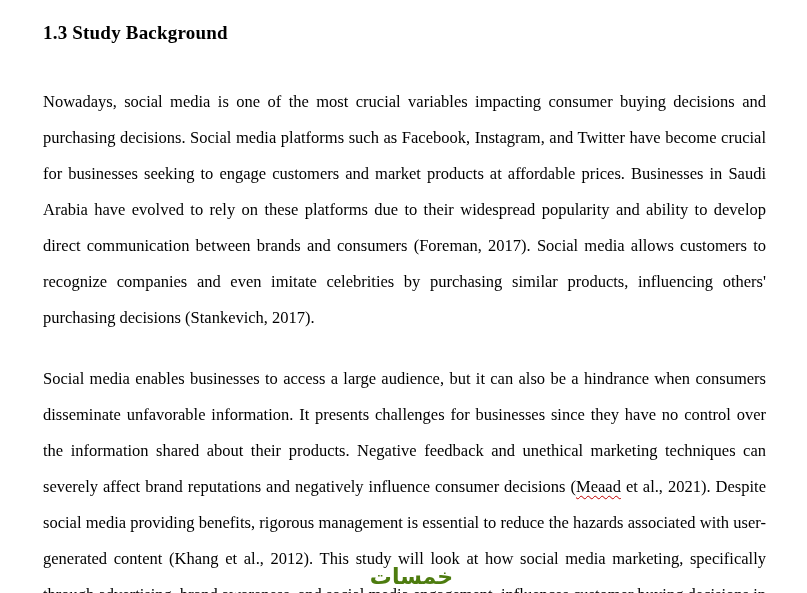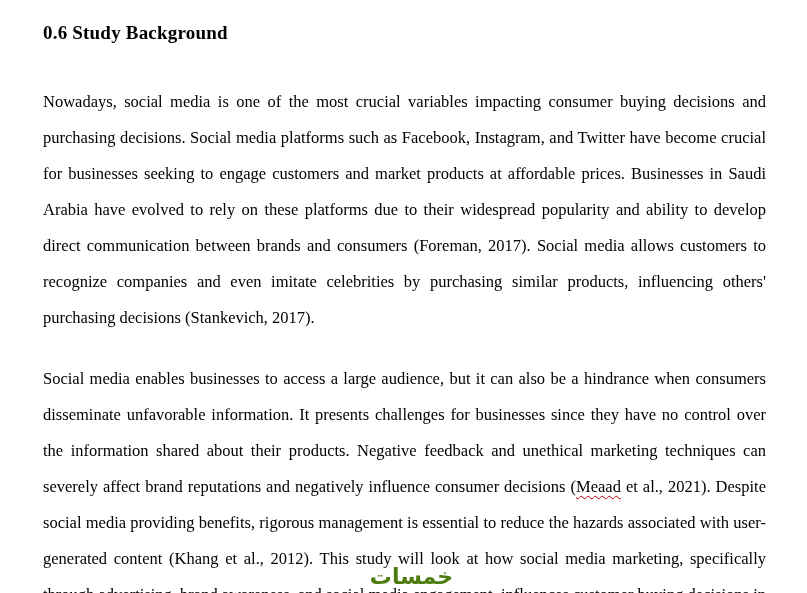--- a/index.html
+++ b/index.html
@@ -54,20 +54,20 @@
     font-size: 22px;
     font-weight: bold;
     font-family: "DejaVu Sans", sans-serif;
     pointer-events: none;
   }
 </style>
 </head>
 <body>
 
 <div class="page">
-  <h1 class="heading">0.6 Study Background</h1>
+  <h1 class="heading">1.3 Study Background</h1>
 
   <p class="para p1">Nowadays, social media is one of the most crucial variables impacting consumer buying decisions and purchasing decisions. Social media platforms such as Facebook, Instagram, and Twitter have become crucial for businesses seeking to engage customers and market products at affordable prices. Businesses in Saudi Arabia have evolved to rely on these platforms due to their widespread popularity and ability to develop direct communication between brands and consumers (Foreman, 2017). Social media allows customers to recognize companies and even imitate celebrities by purchasing similar products, influencing others' purchasing decisions (Stankevich, 2017).</p>
 
   <p class="para p2"><span>Social media enables businesses to access a large audience, but it can also be a hindrance when consumers disseminate unfavorable information. It presents challenges for businesses since they have no control over the information shared about their products. Negative feedback and unethical marketing techniques can severely affect brand reputations and negatively influence consumer decisions (</span><span class="misspelled">Meaad</span><span> et al., 2021). Despite social media providing benefits, rigorous management is essential to reduce the hazards associated with user-generated content (Khang et al., 2012).  This study will look at how social media marketing, specifically through advertising, brand awareness, and social media engagement, influences customer buying decisions in Saudi Arabia. Thus, this can help businesses understand how social media influences consumer decisions and leverage that to their interest.</span></p>
 </div>
 
 <div class="watermark">خمسات</div>
 
 </body></html>

